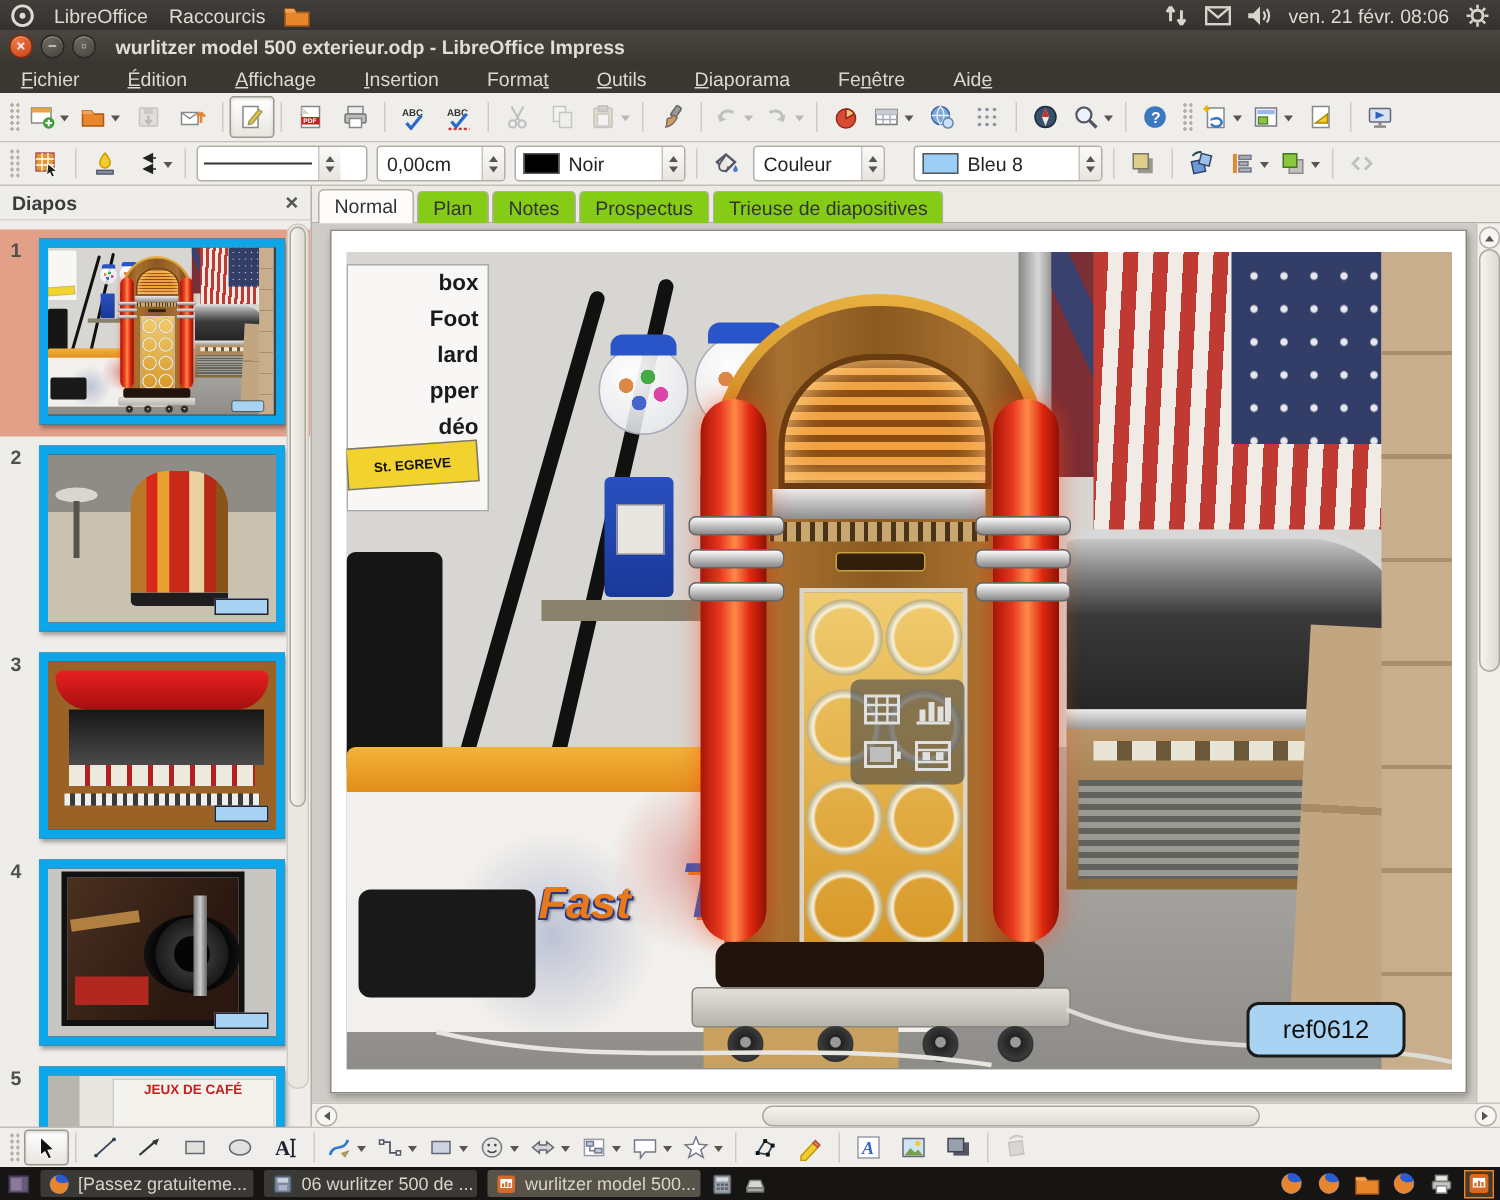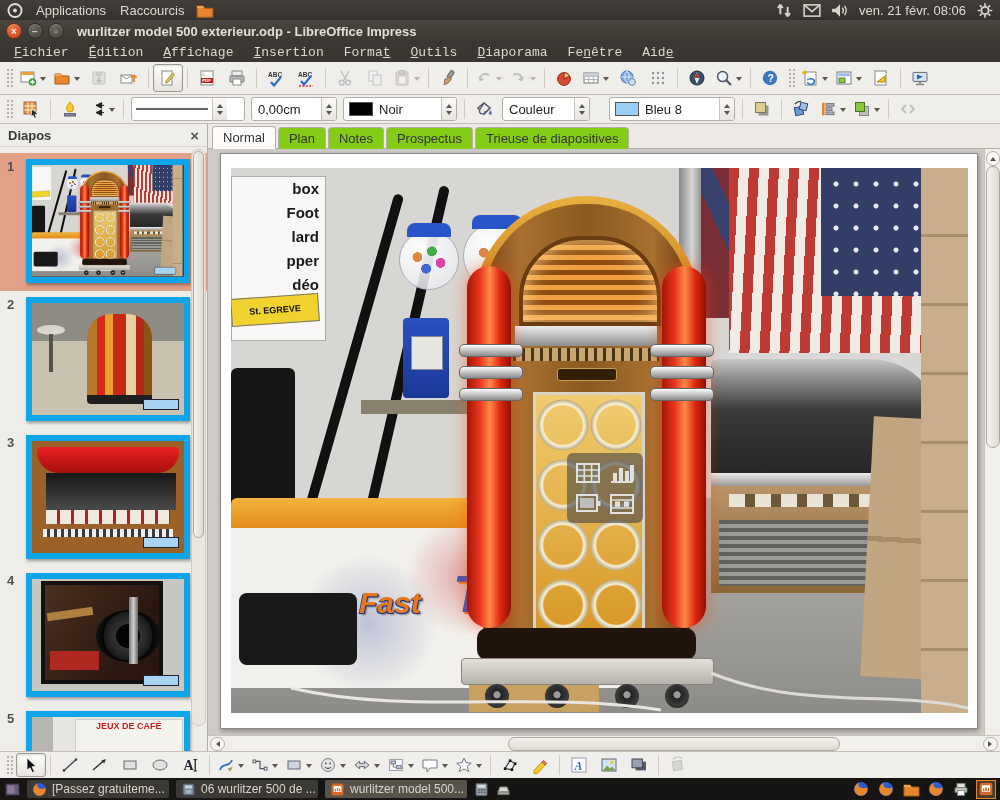--- a/index.html
+++ b/index.html
@@ -13,22 +13,22 @@
   .pmenu{padding:0 2px;cursor:default;}
   
   .titlebar{height:22px;background:linear-gradient(#4A453F,#3A3732);display:flex;align-items:center;
     color:#E2DED5;font-weight:bold;flex:0 0 22px;padding:0 6px;gap:5px;}
   .wbtn{width:14px;height:14px;border-radius:50%;display:inline-flex;align-items:center;justify-content:center;
     font-size:10px;font-weight:bold;color:#EEE;box-shadow:inset 0 1px 1px rgba(255,255,255,.3);}
   .wbtn.close{background:radial-gradient(circle at 35% 30%,#F07746,#C33F14);border:1px solid #802A0C;}
   .wbtn.min,.wbtn.max{background:radial-gradient(circle at 35% 30%,#6A655D,#46423C);border:1px solid #2A2825;color:#CFCBC2;}
   .titlebar .title{margin-left:8px;}
   
-  .menubar{height:20px;background:#3A3732;color:#DDD8CF;display:flex;align-items:center;gap:4px;
-    padding:0 6px;flex:0 0 20px;font-family:Liberation Mono, monospace;}
+  .menubar{height:20px;background:#3A3732;color:#DDD8CF;display:flex;align-items:center;gap:16px;
+    padding:0 6px;flex:0 0 20px;}
   .mi{padding:1px 8px;white-space:pre;}
   .mi .key{text-decoration:underline;}
   
   .tbar{background:#F0EEEA;border-bottom:1px solid #C3BFB8;display:flex;align-items:center;padding:0 3px;}
   .tb1{height:32px;flex:0 0 32px;}
   .tb2{height:28px;flex:0 0 28px;}
   .tb{display:inline-flex;align-items:center;justify-content:center;height:26px;min-width:24px;border:1px solid transparent;
     border-radius:3px;padding:0 2px;}
   .tb2 .tb{height:22px;}
   .tb.act{border-color:#9C978F;background:linear-gradient(#FFFFFF,#E8E5DF);box-shadow:inset 0 1px 2px rgba(0,0,0,.15);}
@@ -218,21 +218,21 @@
 </head>
 <body>
 
 <div id="screen">
 
   <div class="panel-top">
     <svg class="trayico" width="14" height="14" viewBox="0 0 14 14">
         <circle cx="7" cy="7" r="5.4" fill="none" stroke="#DFDBD2" stroke-width="1.6"></circle>
         <circle cx="7" cy="7" r="1.6" fill="#DFDBD2"></circle>
       </svg>
-    <span class="pmenu">Applications</span>
+    <span class="pmenu">LibreOffice</span>
     <span class="pmenu">Raccourcis</span>
     <svg class="trayico" width="16" height="14" viewBox="0 0 16 14">
         <path d="M1 3h5l1.6 2H15v8H1z" fill="#E8862D" stroke="#A85D12"></path>
         <path d="M1 3h5l1.6 2H1z" fill="#F2A45A"></path>
       </svg>
     <span class="right">
       <svg class="trayico" width="14" height="14" viewBox="0 0 14 14">
           <path d="M4 2v8M4 2L2 5M4 2l2 3" stroke="#D8D4CC" stroke-width="1.6" fill="none"></path>
           <path d="M10 12V4m0 8l-2-3m2 3l2-3" stroke="#D8D4CC" stroke-width="1.6" fill="none"></path>
         </svg>
@@ -838,20 +838,21 @@
                       <rect x="6" y="6" width="14" height="10" fill="#BDBDBD"></rect>
                       <rect x="24" y="9" width="2.5" height="5" fill="#E0E0E0"></rect>
                     </svg>
                   <svg width="28" height="24" viewBox="0 0 28 24">
                       <rect x="3" y="3" width="22" height="18" fill="none" stroke="#E0E0E0" stroke-width="2"></rect>
                       <path d="M3 8h22M3 16h22" stroke="#E0E0E0" stroke-width="1.6"></path>
                       <rect x="7" y="9.4" width="5" height="5.4" fill="#E0E0E0"></rect>
                       <rect x="16" y="9.4" width="5" height="5.4" fill="#E0E0E0"></rect>
                     </svg>
                 </div>
+                <div class="abs reflabel">ref0612</div>
               </div>
             </div>
           </div>
         </div>
         <div class="vscroll">
           <span class="vs-up">
               <i></i>
             </span>
           <span class="vs-thumb"></span>
         </div>

